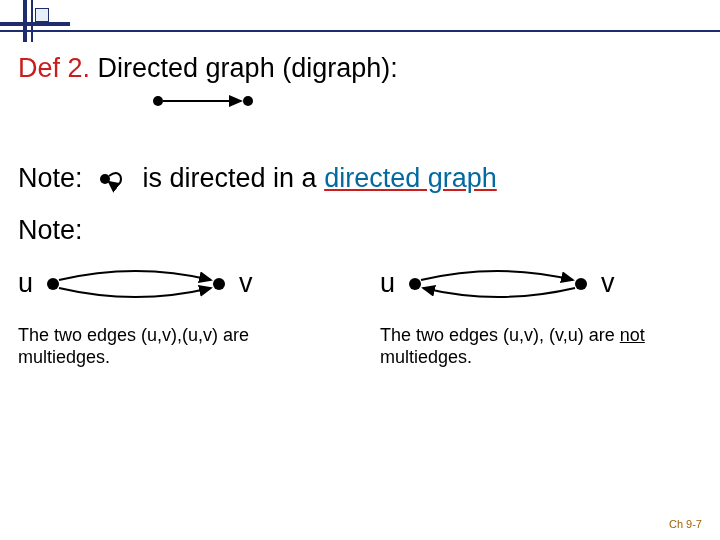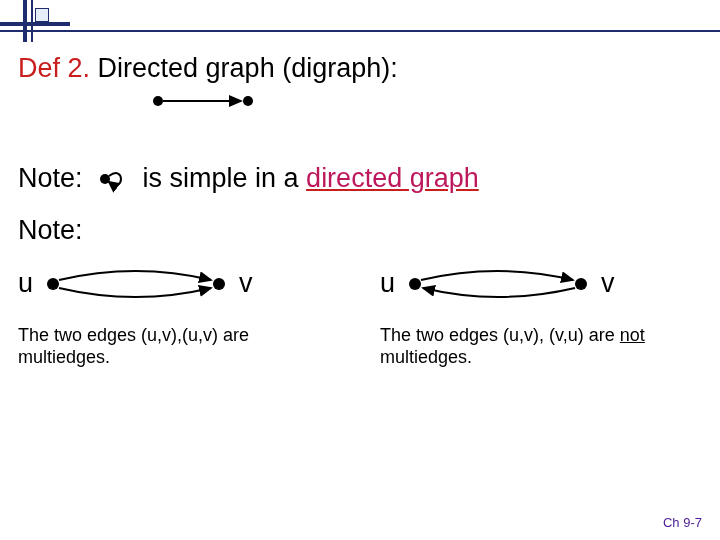--- a/index.html
+++ b/index.html
@@ -43,21 +43,21 @@
     right: 18px;
     top: 48px;
     font-size: 27px;
     color: #000;
     line-height: 1.25;
   }
   .def-line1 { margin-top: 4px; }
   .def-line2 { margin-left: 88px; }
   .red   { color: #c81e1e; }
   .uline { text-decoration: underline; }
-  .uline-red { color:#be185d; text-decoration: underline; text-decoration-color:#c81e1e; }
+  .uline-red { color:#0369a1; text-decoration: underline; text-decoration-color:#c81e1e; }
 
   .note1 {
     margin-top: 52px;
     display: flex;
     align-items: center;
   }
   .note1 .label { margin-right: 10px; }
   .note1 .rest  { margin-left: 10px; }
 
   .note2 { margin-top: 18px; }
@@ -78,22 +78,22 @@
   }
   .uv .lab { font-size: 27px; }
   .caption { font-size: 18px; line-height: 1.25; }
 
   .def3 { margin-top: 20px; }
 
   .pagenum {
     position: absolute;
     right: 18px;
     bottom: 10px;
-    font-size: 13px;
-    color: #4c1d95;
+    font-size: 11px;
+    color: #a16207;
   }
 
   
   svg { display: block; }
 </style>
 </head>
 <body>
 <div class="slide">
 
   <div class="corner">
@@ -131,21 +131,21 @@
           <defs>
             <marker id="ah2" markerWidth="7" markerHeight="7" refX="5" refY="3" orient="auto">
               <path d="M0,0 L6,3 L0,6 Z" fill="#000"></path>
             </marker>
           </defs>
           <circle cx="12" cy="17" r="5" fill="#000"></circle>
           <path d="M16,14 C32,2 32,32 16,20" fill="none" stroke="#000" stroke-width="2" marker-end="url(#ah2)"></path>
         </svg>
       </span>
       <span class="rest">
-        <span>is simple in a </span><span class="uline-red">directed graph</span>
+        <span>is directed in a </span><span class="uline-red">directed graph</span>
       </span>
     </div>
 
     <div class="note2">Note:</div>
 
     <div class="row2">
 
       <div class="col">
         <div class="uv">
           <span class="lab">u</span>

